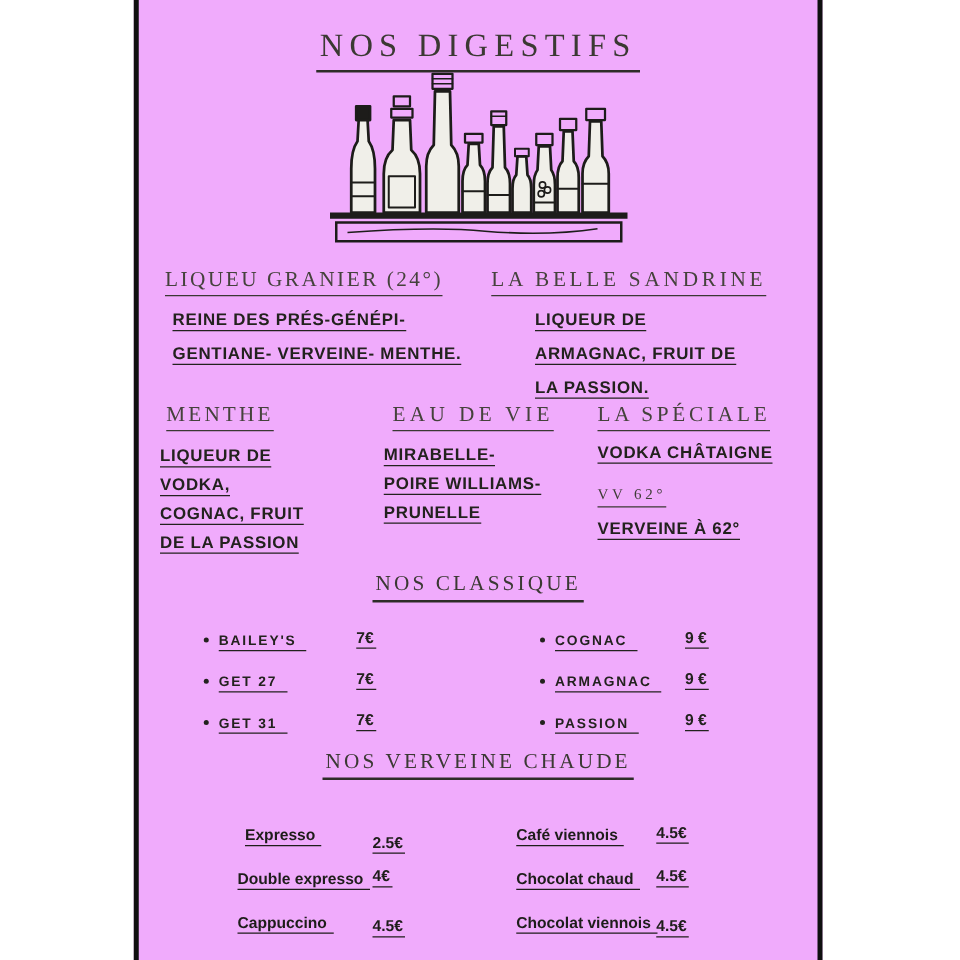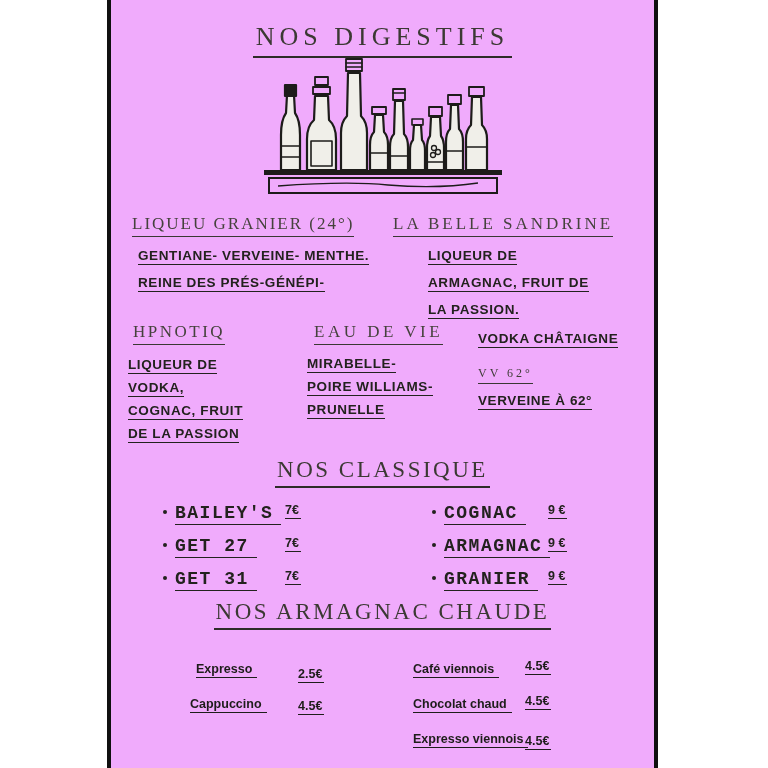--- a/index.html
+++ b/index.html
@@ -48,33 +48,33 @@
   .sec-speciale .shead{letter-spacing:3px;}
   .sp-line1{margin-top:9px;text-align:center;}
   .sp-sub{margin-top:15px;}
   .sp-sub .shead{font-size:12px;letter-spacing:3px;color:#3f3d37;border-bottom-width:1.5px;}
   .sp-line2{margin-top:9px;text-align:right;}
   .sp-line1 .bline,.sp-line2 .bline{margin-bottom:0;}
   
   .cls-head-wrap{position:absolute;top:457px;left:0;width:100%;text-align:center;}
   .big-head{
     display:inline-block;margin:0;font-family:"Liberation Serif",serif;font-weight:400;
-    font-size:23px;letter-spacing:2.5px;color:#3b3933;
+    font-size:17px;letter-spacing:2.5px;color:#3b3933;
     border-bottom:2px solid #2e2c28;padding:0 2px 3px 2px;white-space:nowrap;
   }
   .cls-col{position:absolute;top:503px;}
   .cls-col-left{left:52px;}
   .cls-col-right{left:321px;}
   .cls-row{display:flex;align-items:flex-start;margin-bottom:13px;height:20px;}
   .bullet{width:4px;height:4px;border-radius:50%;background:#23221e;margin:7px 8px 0 0;flex:none;}
   .cls-namebox{width:110px;flex:none;}
   .cls-col-right .cls-namebox{width:104px;}
   .cls-name{
-    font-weight:bold;font-size:18px;letter-spacing:1.5px;color:#23221e;
-    border-bottom:1.5px solid #23221e;padding:0 8px 1px 0;white-space:nowrap;font-family:Liberation Mono, monospace;
+    font-weight:bold;font-size:11px;letter-spacing:1.5px;color:#23221e;
+    border-bottom:1.5px solid #23221e;padding:0 8px 1px 0;white-space:nowrap;
   }
   .cls-price{
     font-weight:bold;font-size:12.5px;color:#23221e;
     border-bottom:1.5px solid #23221e;padding:0 2px 1px 0;white-space:nowrap;
   }
   
   .bo-head-wrap{position:absolute;top:599px;left:0;width:100%;text-align:center;}
   .bo-col{position:absolute;top:659px;}
   .bo-col-left{left:79px;}
   .bo-col-right{left:302px;}
@@ -149,54 +149,55 @@
 
       <rect x="6" y="114" width="238" height="5" fill="#1d1c1a"></rect>
       <rect x="11" y="122" width="228" height="15" fill="none" stroke="#1d1c1a" stroke-width="2"></rect>
       <path d="M20 130 q70 -5 110 -1 q50 4 90 -2" fill="none" stroke="#1d1c1a" stroke-width="1.3"></path>
     </svg>
   </div>
 
   <section class="sec sec-granier">
     <h2 class="shead">LIQUEU GRANIER (24°)</h2>
     <div class="body">
+      <p class="bline">REINE DES PRÉS-GÉNÉPI-</p>
       <p class="bline">GENTIANE- VERVEINE- MENTHE.</p>
-      <p class="bline">REINE DES PRÉS-GÉNÉPI-</p>
     </div>
   </section>
 
   <section class="sec sec-sandrine">
     <h2 class="shead" style="letter-spacing:3px;">LA BELLE SANDRINE</h2>
     <div class="body">
       <p class="bline">LIQUEUR DE</p>
       <p class="bline">ARMAGNAC, FRUIT DE</p>
       <p class="bline">LA PASSION.</p>
     </div>
   </section>
 
   <section class="sec sec-hpnotiq row2">
-    <h2 class="shead">HPNOTIQ</h2>
+    <h2 class="shead">MENTHE</h2>
     <div class="body">
       <p class="bline">LIQUEUR DE</p>
       <p class="bline">VODKA,</p>
       <p class="bline">COGNAC, FRUIT</p>
       <p class="bline">DE LA PASSION</p>
     </div>
   </section>
 
   <section class="sec sec-eau row2">
     <h2 class="shead">EAU DE VIE</h2>
     <div class="body">
       <p class="bline">MIRABELLE-</p>
       <p class="bline">POIRE WILLIAMS-</p>
       <p class="bline">PRUNELLE</p>
     </div>
   </section>
 
   <section class="sec sec-speciale row2">
+    <h2 class="shead">LA SPÉCIALE</h2>
     <div class="sp-line1">
       <p class="bline">VODKA CHÂTAIGNE</p>
     </div>
     <div class="sp-sub">
       <h3 class="shead">VV 62°</h3>
     </div>
     <div class="sp-line2">
       <p class="bline">VERVEINE À 62°</p>
     </div>
   </section>
@@ -229,48 +230,52 @@
       <span class="cls-namebox"><span class="cls-name">COGNAC</span></span>
       <span class="cls-price">9 €</span>
     </div>
     <div class="cls-row">
       <span class="bullet"></span>
       <span class="cls-namebox"><span class="cls-name">ARMAGNAC</span></span>
       <span class="cls-price">9 €</span>
     </div>
     <div class="cls-row">
       <span class="bullet"></span>
-      <span class="cls-namebox"><span class="cls-name">GRANIER</span></span>
+      <span class="cls-namebox"><span class="cls-name">PASSION</span></span>
       <span class="cls-price">9 €</span>
     </div>
   </div>
 
   <div class="bo-head-wrap">
-    <h2 class="big-head">NOS ARMAGNAC CHAUDE</h2>
+    <h2 class="big-head">NOS VERVEINE CHAUDE</h2>
   </div>
 
   <div class="bo-col bo-col-left">
     <div class="hd-row">
       <span class="hd-namebox"><span class="hd-name indent">Expresso</span></span>
       <span class="hd-price drop8">2.5€</span>
     </div>
     <div class="hd-row">
+      <span class="hd-namebox"><span class="hd-name">Double expresso</span></span>
+      <span class="hd-price">4€</span>
+    </div>
+    <div class="hd-row">
       <span class="hd-namebox"><span class="hd-name">Cappuccino</span></span>
       <span class="hd-price drop4">4.5€</span>
     </div>
   </div>
 
   <div class="bo-col bo-col-right">
     <div class="hd-row">
       <span class="hd-namebox"><span class="hd-name">Café viennois</span></span>
       <span class="hd-price">4.5€</span>
     </div>
     <div class="hd-row">
       <span class="hd-namebox"><span class="hd-name">Chocolat chaud</span></span>
       <span class="hd-price">4.5€</span>
     </div>
     <div class="hd-row">
-      <span class="hd-namebox"><span class="hd-name">Expresso viennois</span></span>
+      <span class="hd-namebox"><span class="hd-name">Chocolat viennois</span></span>
       <span class="hd-price drop4">4.5€</span>
     </div>
   </div>
 
 </div>
 
 </body></html>

